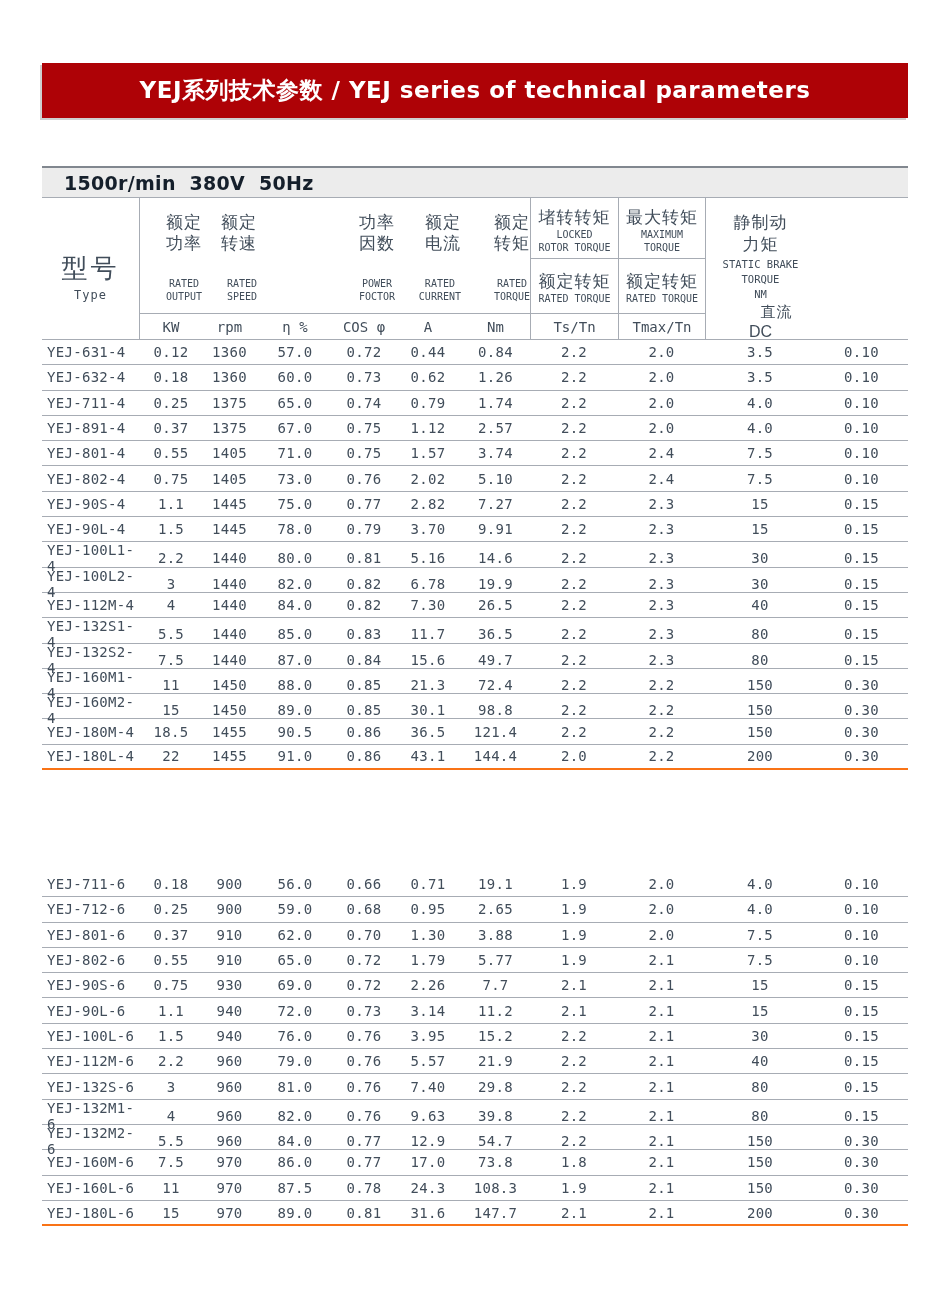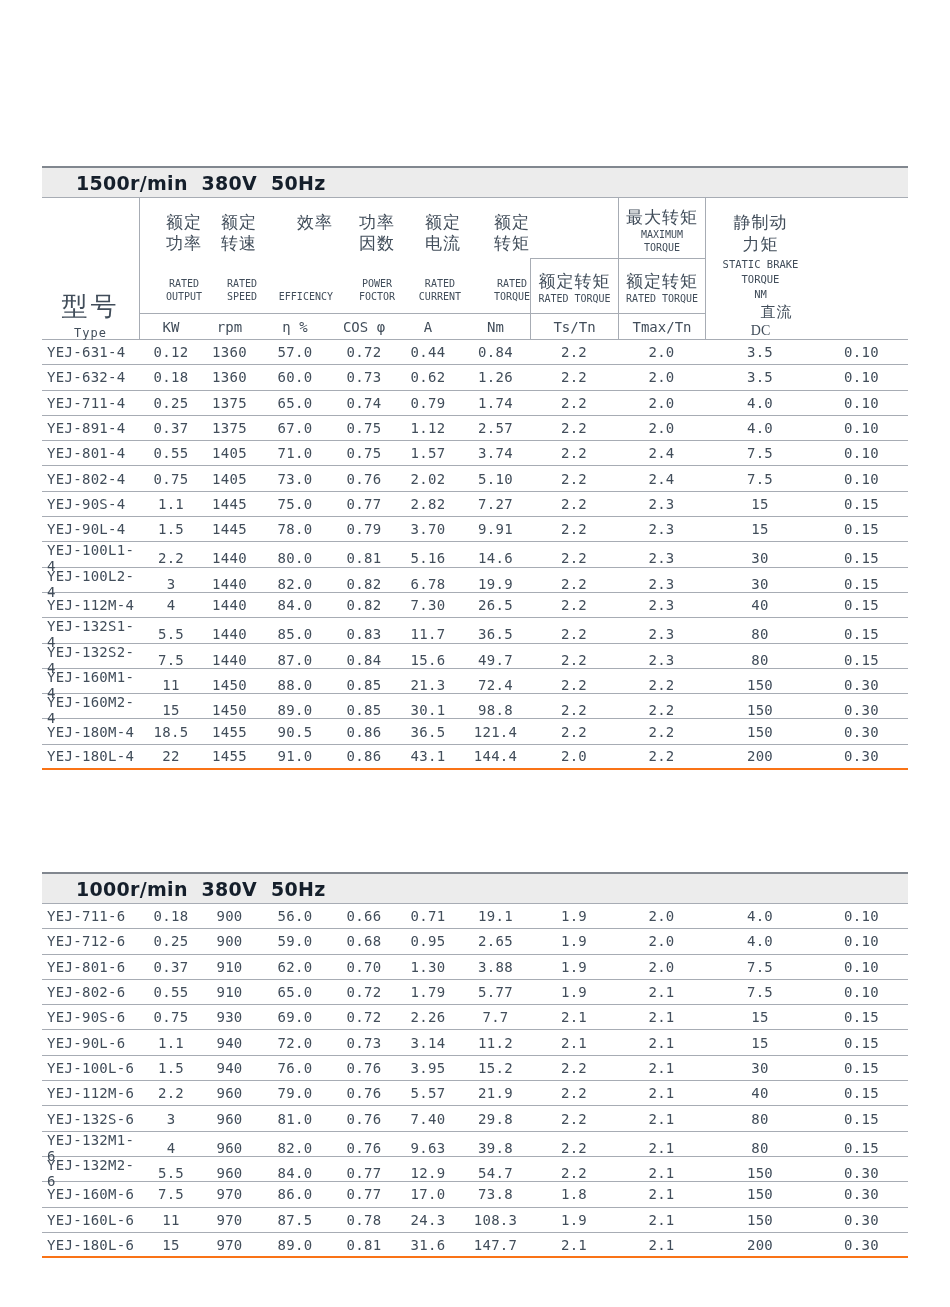--- a/index.html
+++ b/index.html
@@ -26,39 +26,39 @@
   .banner span{
     color:#ffffff;font-size:23px;font-weight:bold;letter-spacing:.5px;white-space:pre;
   }
 
   
   .section{position:absolute;left:42px;width:866px;}
   .section-bar{
     height:32px;background:var(--bar-bg);
     border-top:2px solid var(--line-dark);
     border-bottom:1px solid var(--line);
-    display:flex;align-items:center;padding-left:34px;
+    display:flex;align-items:center;padding-left:22px;
   }
   .section-bar span{
     font-size:19px;font-weight:bold;color:var(--bar-txt);white-space:pre;letter-spacing:.3px;
   }
 
   
   .thead,.trow{
     display:grid;
     grid-template-columns:98px 62px 55px 76px 62px 66px 69px 88px 87px 110px 93px;
   }
 
   
   .thead{
     grid-template-rows:60px 55px 27px;
     height:142px;border-bottom:1px solid var(--line);
   }
   .h-type{grid-column:1;grid-row:1/4;border-right:1px solid var(--line);
-    display:flex;flex-direction:column;align-items:center;justify-content:flex-end;padding-top:14px;}
+    display:flex;flex-direction:column;align-items:center;justify-content:center;padding-top:14px;}
   .h-type .zh-big{font-size:26px;letter-spacing:3px;}
   .h-type .type-en{font-family:"DejaVu Sans Mono","Liberation Mono",monospace;font-size:12px;letter-spacing:1px;margin-top:2px;}
 
   .h-col{grid-row:1/3;display:flex;flex-direction:column;justify-content:space-between;
     align-items:flex-end;text-align:center;padding:14px 0 10px;}
   .c2{grid-column:2}.c3{grid-column:3}.c4{grid-column:4}.c5{grid-column:5}.c6{grid-column:6}.c7{grid-column:7}
   .zh{font-size:17px;line-height:21px;white-space:pre-line;letter-spacing:1px;}
   .en{font-family:"DejaVu Sans Mono","Liberation Mono",monospace;font-size:10px;line-height:13px;white-space:pre-line;}
 
   .h-lock-top{grid-column:8;grid-row:1;border-left:1px solid var(--line);}
@@ -74,40 +74,43 @@
   .u8,.u9{border-left:1px solid var(--line);}
   .u2{grid-column:2}.u3{grid-column:3}.u4{grid-column:4}.u5{grid-column:5}.u6{grid-column:6}.u7{grid-column:7}
   .u8{grid-column:8}.u9{grid-column:9}
 
   .h-static{grid-column:10;grid-row:1/4;border-left:1px solid var(--line);}
   .h-idle{grid-column:11;grid-row:1/4;border-left:1px solid var(--line);}
   .h-tall{display:flex;flex-direction:column;align-items:center;text-align:center;padding-top:13px;}
   .h-tall .zh{line-height:22px;}
   .h-tall .en{font-size:10.5px;line-height:15px;margin-top:2px;}
   .h-tall .zh2{font-size:15px;margin-top:1px;letter-spacing:1px;margin-left:32px;}
-  .h-tall .unit{font-family:Liberation Serif, serif;font-size:14px;margin-top:1px;}
+  .h-tall .unit{font-family:Liberation Sans, sans-serif;font-size:16px;margin-top:1px;}
   .h-idle .unit{margin-top:13px;}
 
   
   .trow{height:25.3px;border-bottom:1px solid var(--line);align-items:center;}
   .tbody .trow:last-child{border-bottom:2px solid #f97316;}
   .tcell{
     font-family:"DejaVu Sans Mono","Liberation Mono",monospace;
     font-size:14px;text-align:center;letter-spacing:.3px;
   }
   .tcell.model{text-align:left;padding-left:5px;}
 
   .sec-1500{top:166px;}
   .sec-1000{top:872px;}
 </style>
 </head>
 <body>
 
 <div class="page">
 
+  <div class="banner" style="background: rgb(174, 2, 6);">
+    <span style="color: rgb(255, 255, 255);">YEJ系列技术参数 / YEJ series of technical parameters</span>
+  </div>
 
   <div class="section sec-1500">
     <div class="section-bar">
       <span>1500r/min  380V  50Hz</span>
     </div>
 
     <div class="thead">
       <div class="h-type">
         <div class="zh-big">型号</div>
         <div class="type-en">Type</div>
@@ -118,43 +121,44 @@
 功率</div>
         <div class="en">RATED
 OUTPUT</div>
       </div>
       <div class="h-col c3">
         <div class="zh">额定
 转速</div>
         <div class="en">RATED
 SPEED</div>
       </div>
-      <div class="h-col c4">
-        <div class="zh">效率</div>
-        <div class="en">EFFICENCY</div>
-      </div>
       <div class="h-col c5">
         <div class="zh">功率
 因数</div>
         <div class="en">POWER
 FOCTOR</div>
       </div>
       <div class="h-col c6">
         <div class="zh">额定
 电流</div>
         <div class="en">RATED
 CURRENT</div>
       </div>
       <div class="h-col c7">
         <div class="zh">额定
 转矩</div>
         <div class="en">RATED
 TORQUE</div>
       </div>
 
+      <div class="h-lock-top h-sub">
+        <div class="zh">堵转转矩</div>
+        <div class="en">LOCKED
+ROTOR TORQUE</div>
+      </div>
       <div class="h-max-top h-sub">
         <div class="zh">最大转矩</div>
         <div class="en">MAXIMUM
 TORQUE</div>
       </div>
       <div class="h-lock-mid h-sub">
         <div class="zh">额定转矩</div>
         <div class="en">RATED TORQUE</div>
       </div>
       <div class="h-max-mid h-sub">
@@ -401,23 +405,20 @@
           <div class="tcell">144.4</div>
           <div class="tcell">2.0</div>
           <div class="tcell">2.2</div>
           <div class="tcell">200</div>
           <div class="tcell">0.30</div>
         </div>
       </div>
   </div>
 
   <div class="section sec-1000">
-    <div class="section-bar">
-      <span>1000r/min  380V  50Hz</span>
-    </div>
     <div class="tbody">
         <div class="trow">
           <div class="tcell model">YEJ-711-6</div>
           <div class="tcell">0.18</div>
           <div class="tcell">900</div>
           <div class="tcell">56.0</div>
           <div class="tcell">0.66</div>
           <div class="tcell">0.71</div>
           <div class="tcell">19.1</div>
           <div class="tcell">1.9</div>

